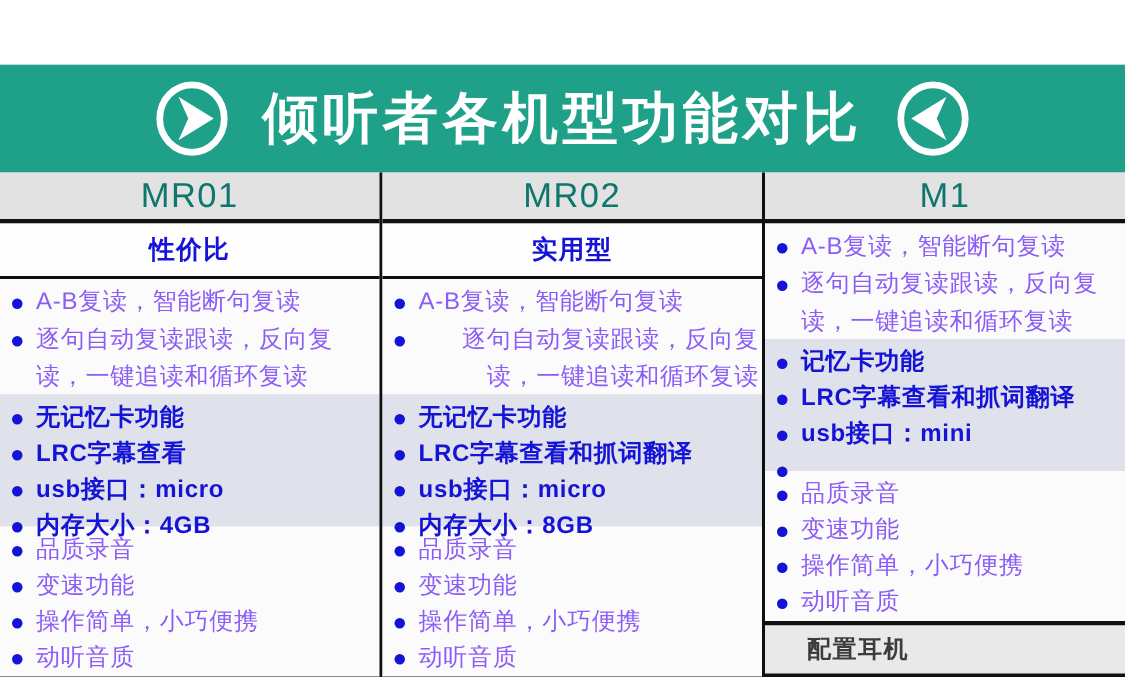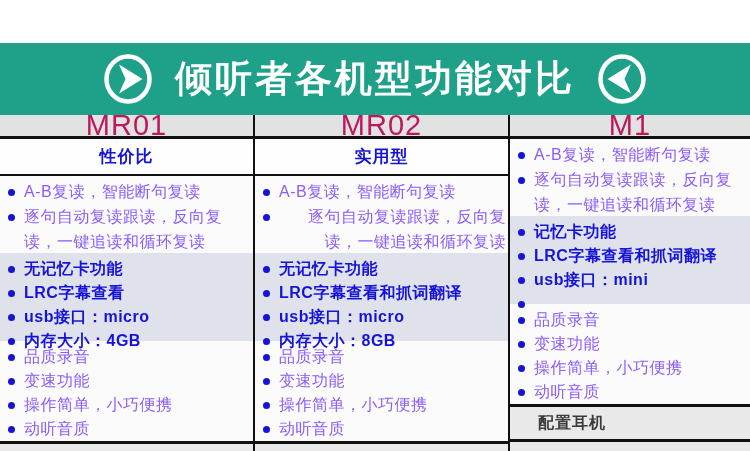--- a/index.html
+++ b/index.html
@@ -17,23 +17,23 @@
   .title {
     color:#ffffff; font-size:37px; font-weight:bold; letter-spacing:3px;
     white-space:nowrap;
   }
   .hicon { display:block; }
   .cols { display:flex; width:750px; }
   .col { width:253px; }
   .col-2 { width:255px; border-left:2px solid #101010;text-align:right; }
   .col-3 { width:242px; border-left:2px solid #101010; }
   .model-cell {
-    height:24px; background:#e2e2e2; border-bottom:3px solid #101010;
+    height:34px; background:#e2e2e2; border-bottom:3px solid #101010;
     display:flex; align-items:center; justify-content:center;
-    font-size:29px; color:#be185d; letter-spacing:1px;
+    font-size:23px; color:#0f766e; letter-spacing:1px;
   }
   .category-cell {
     height:37px; background:#fefefe; border-bottom:2px solid #101010;
     display:flex; align-items:center; justify-content:center;
     font-size:17px; font-weight:bold; color:#1513d6; letter-spacing:1px;
   }
   .sec-a { height:77px;  background:#fbfbfb; padding-top:3px; }
   .sec-b { height:88px;  background:#dfe2ea; padding-top:4px; }
   .sec-c { height:103px; background:#fbfbfb; border-bottom:3px solid #101010; padding-top:4px; }
   .earphone-cell {

